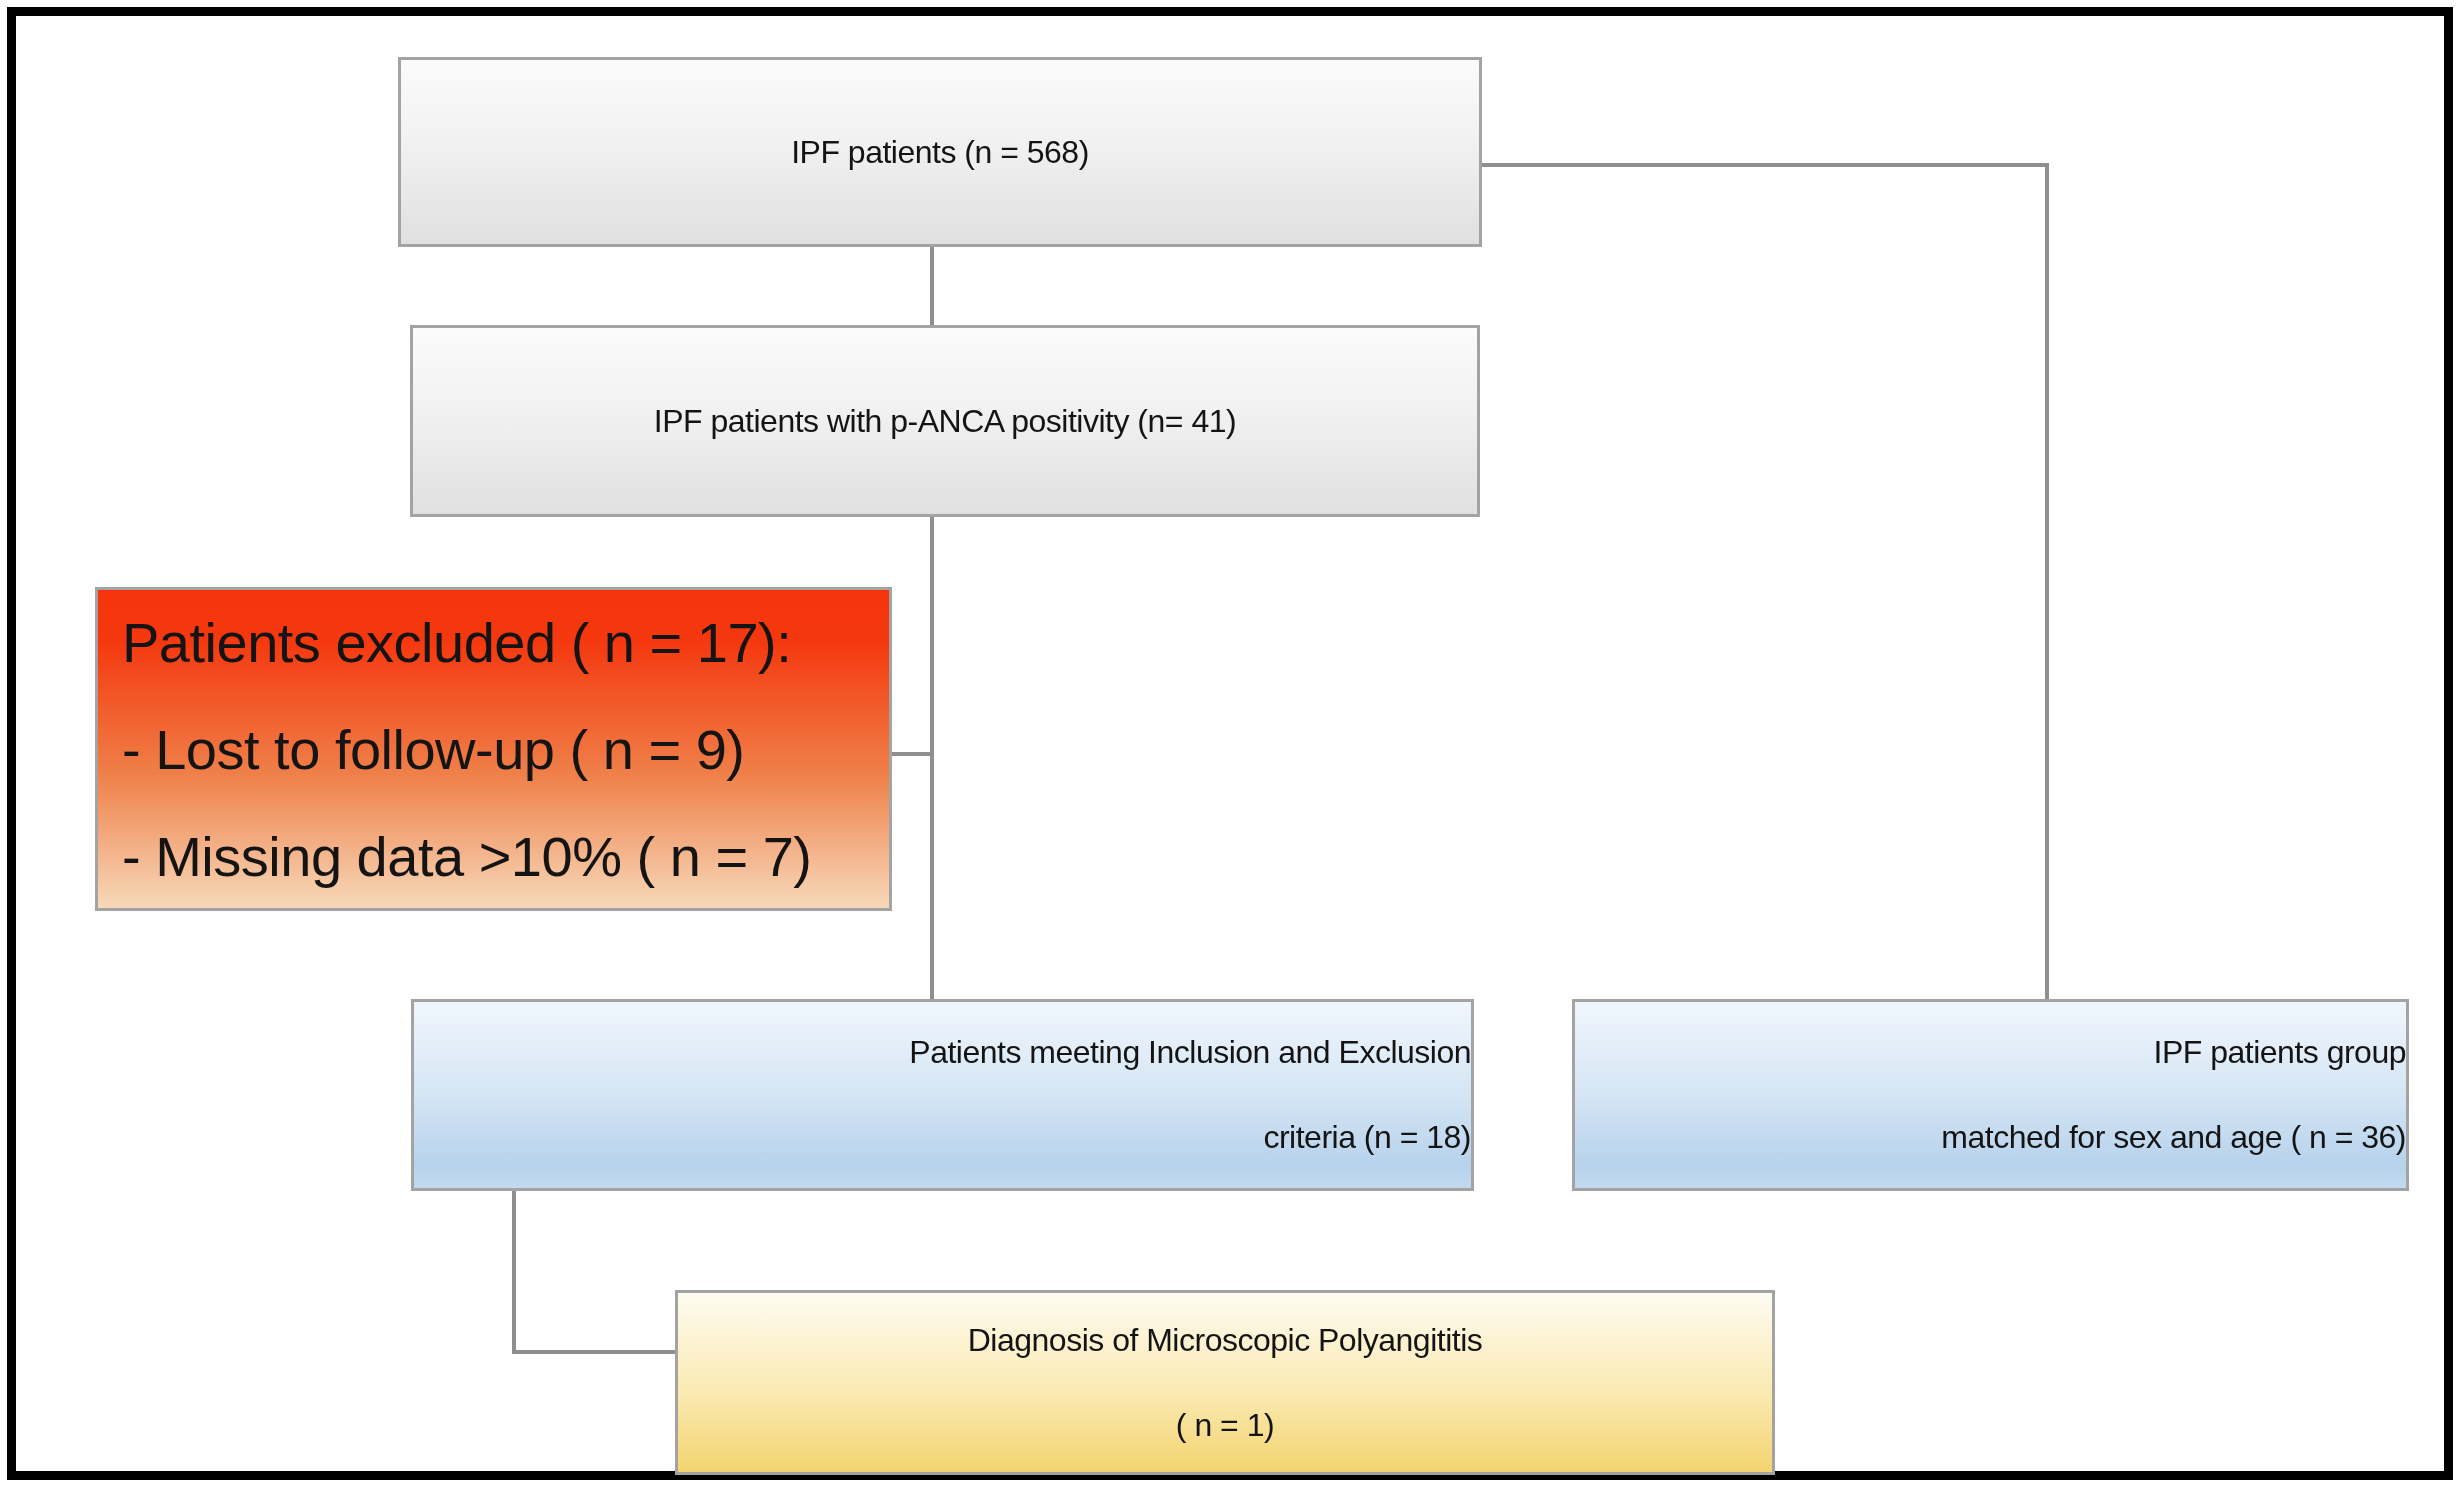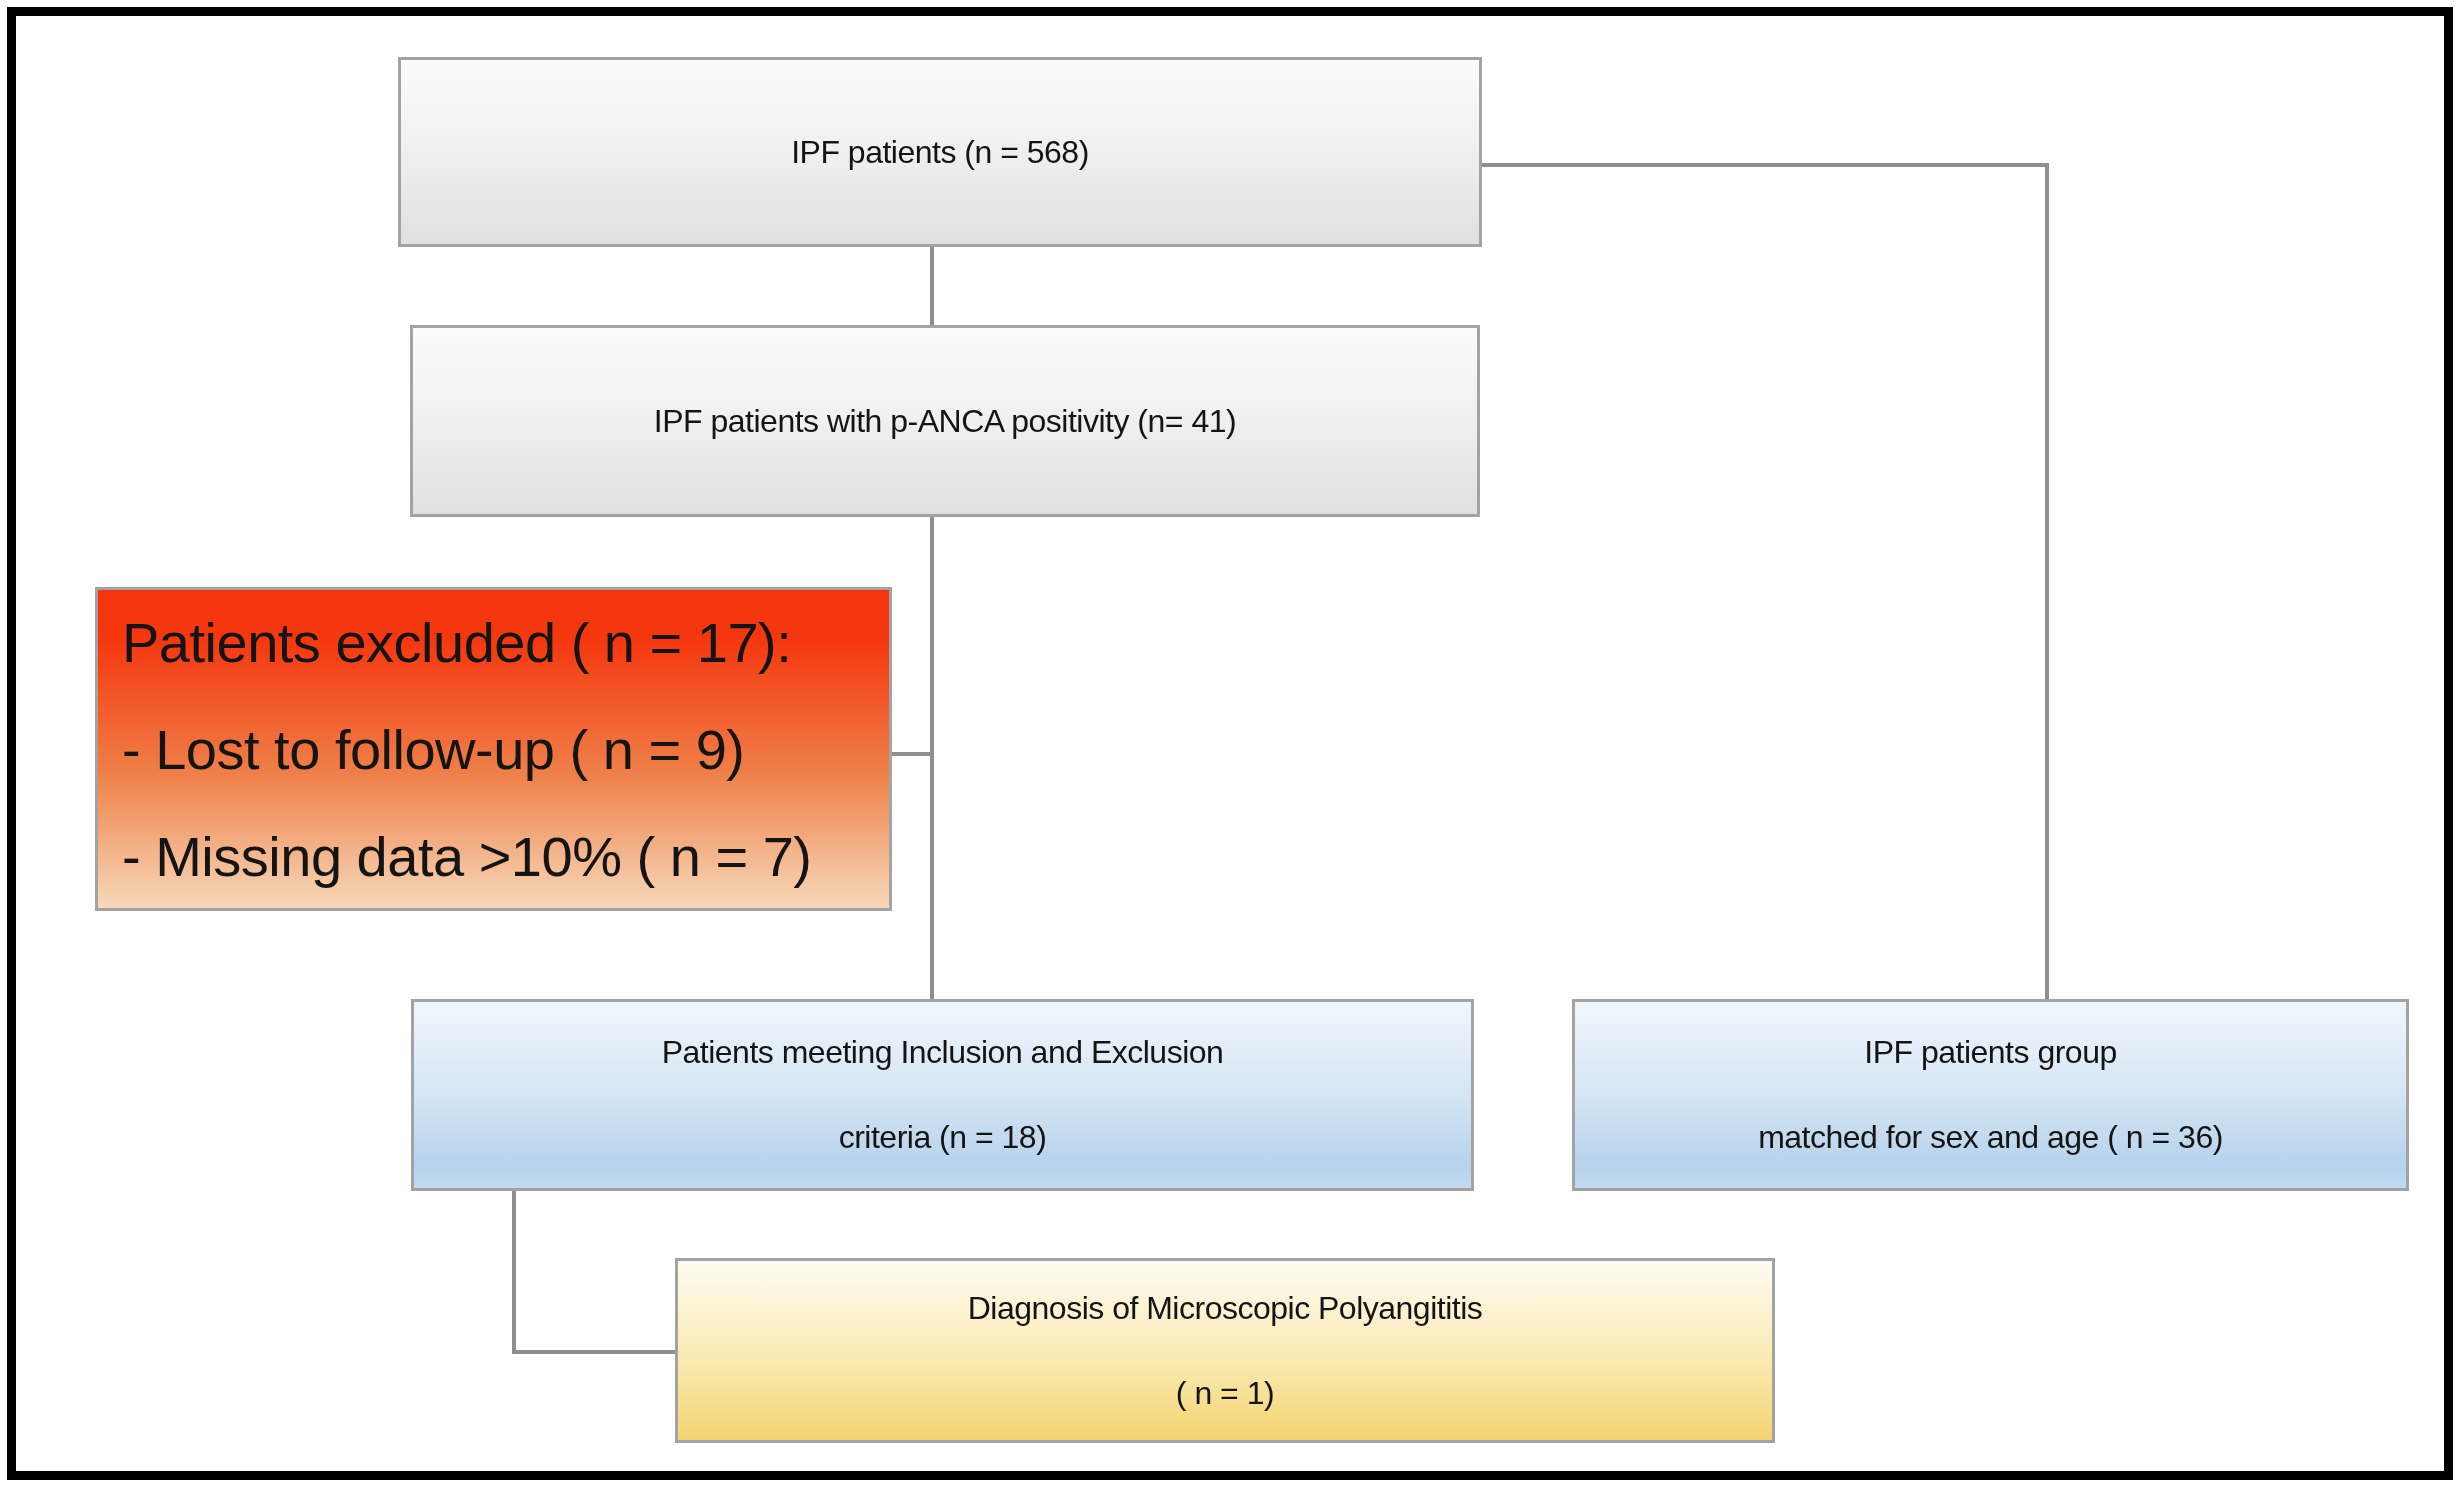--- a/index.html
+++ b/index.html
@@ -40,23 +40,25 @@
   .node.red {
     background: linear-gradient(180deg, #f5340c 0%, #f5380f 16%, #ef8049 58%, #f7d9ba 100%);
     align-items: flex-start;
     text-align: left;
     padding-left: 24px;
     font-size: 56px;
     line-height: 107px;
   }
   .node.blue {
     background: linear-gradient(180deg, #f0f6fc 0%, #d6e6f5 48%, #b7d2ec 88%, #c2daf0 100%);
+    align-items: flex-end;
   }
   .node.yellow {
     background: linear-gradient(180deg, #fefbf1 0%, #faeab2 55%, #f3d470 100%);
+    margin-top: 32px;
   }
   #box-ipf-patients   { left: 398px;  top: 57px;   width: 1084px; height: 190px; }
   #box-panca          { left: 410px;  top: 325px;  width: 1070px; height: 192px; }
   #box-excluded       { left: 95px;  top: 587px;  width: 797px;  height: 324px; }
   #box-inclusion      { left: 411px;  top: 999px; width: 1063px; height: 192px; }
   #box-control        { left: 1572px; top: 999px; width: 837px;  height: 192px; }
   #box-diagnosis      { left: 675px;  top: 1258px; width: 1100px; height: 185px; }
   .connector {
     position: absolute;
     background: #8f8f8f;

